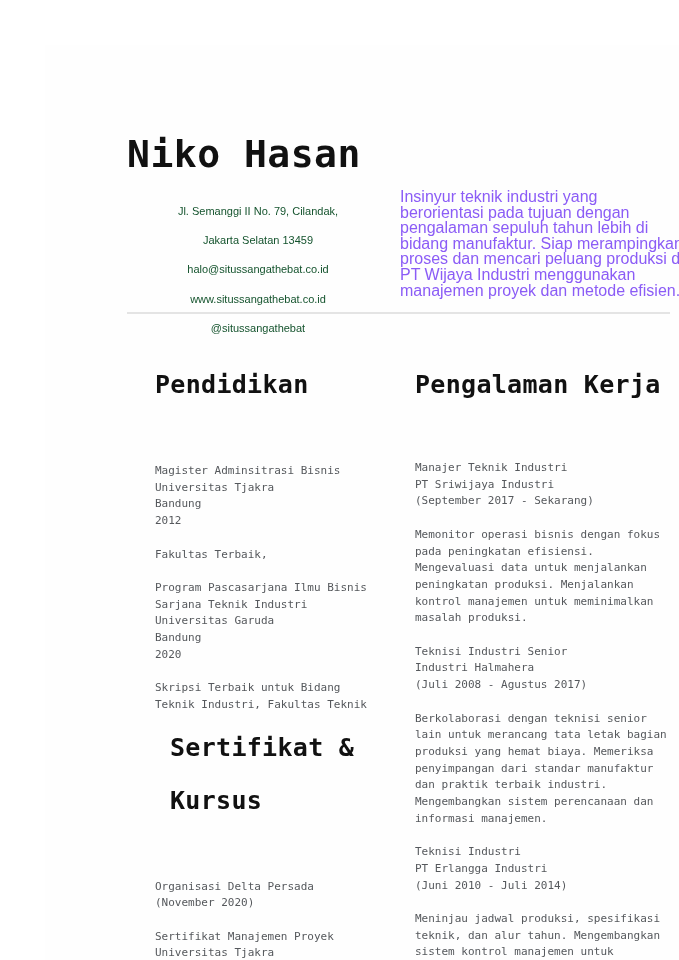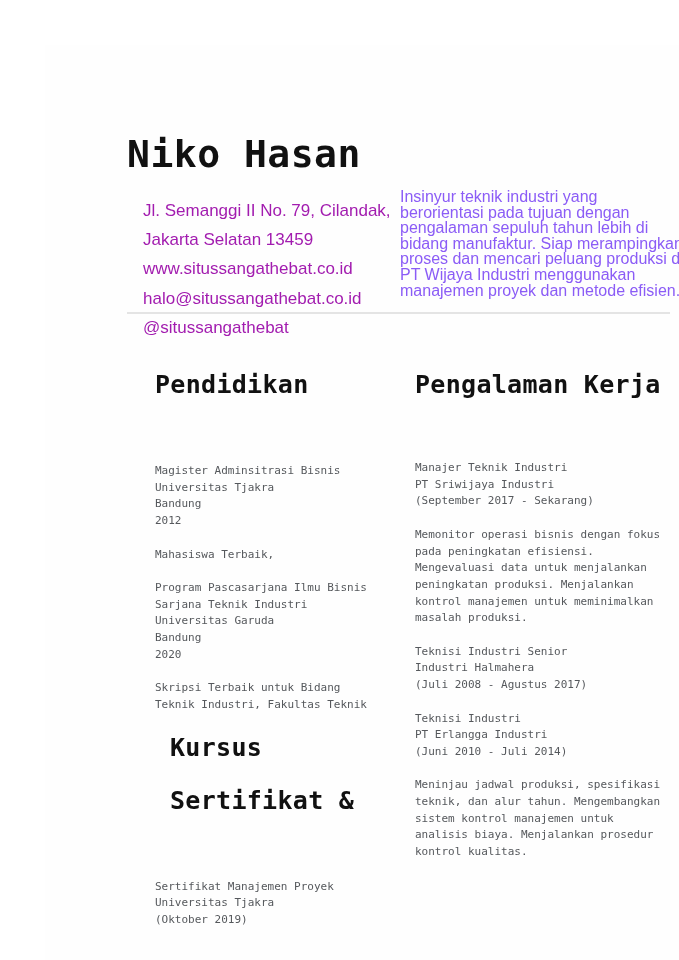--- a/index.html
+++ b/index.html
@@ -7,21 +7,21 @@
     body { position: relative; font-family: "Liberation Sans", sans-serif; }
     .page { position: absolute; left: 0; top: 0; width: 679px; height: 960px; background: #fefefe; }
 
     .name {
       position: absolute; left: 67px; top: 70px;
       font-family: "DejaVu Sans Mono", monospace; font-weight: bold;
       font-size: 38px; letter-spacing: 0.5px; color: #111111; line-height: 48px;
     }
     .contact {
       position: absolute; left: 68px; top: 129px; width: 260px;
-      font-family: "Liberation Sans", sans-serif; font-size: 17px; line-height: 14.2px; color: #a21caf;
+      font-family: "Liberation Sans", sans-serif; font-size: 11px; line-height: 14.2px; color: #14532d; text-align: center;
     }
     .contact div { white-space: nowrap; }
     .summary {
       position: absolute; left: 340px; top: 129px; width: 285px;
       font-family: "Liberation Sans", sans-serif; font-size: 16px; line-height: 15.6px; color: #8b5cf6;
     }
     .divider {
       position: absolute; left: 67px; top: 252px; width: 543px; height: 2px; background: #e4e4e4;
     }
 
@@ -42,70 +42,79 @@
 </head>
 <body>
 
 <div class="page">
 
   <div class="name">Niko Hasan</div>
 
   <div class="contact">
     <div>Jl. Semanggi II No. 79, Cilandak,</div>
     <div>Jakarta Selatan 13459</div>
+    <div>halo@situssangathebat.co.id</div>
     <div>www.situssangathebat.co.id</div>
-    <div>halo@situssangathebat.co.id</div>
     <div>@situssangathebat</div>
   </div>
 
   <div class="summary">Insinyur teknik industri yang berorientasi pada tujuan dengan pengalaman sepuluh tahun lebih di bidang manufaktur. Siap merampingkan proses dan mencari peluang produksi di PT Wijaya Industri menggunakan manajemen proyek dan metode efisien.</div>
 
   <div class="divider"></div>
 
   <div class="col-left">
     <div class="section-title">Pendidikan</div>
     <div class="gap-after-title"></div>
     <div class="mono block">Magister Adminsitrasi Bisnis
 Universitas Tjakra
 Bandung
 2012</div>
-    <div class="mono block">Mahasiswa Terbaik,</div>
+    <div class="mono block">Fakultas Terbaik,</div>
     <div class="mono block">Program Pascasarjana Ilmu Bisnis
 Sarjana Teknik Industri
 Universitas Garuda
 Bandung
 2020</div>
     <div class="mono">Skripsi Terbaik untuk Bidang
 Teknik Industri, Fakultas Teknik</div>
 
     <div class="section-title cert-title" style="margin-top:8px;">
+      <div>Sertifikat &amp;</div>
       <div>Kursus</div>
-      <div>Sertifikat &amp;</div>
     </div>
     <div class="gap-after-title"></div>
+    <div class="mono block">Organisasi Delta Persada
+(November 2020)</div>
     <div class="mono">Sertifikat Manajemen Proyek
 Universitas Tjakra
 (Oktober 2019)</div>
   </div>
 
   <div class="col-right">
     <div class="section-title">Pengalaman Kerja</div>
     <div style="height:26px;"></div>
     <div class="mono block">Manajer Teknik Industri
 PT Sriwijaya Industri
 (September 2017 - Sekarang)</div>
     <div class="mono block">Memonitor operasi bisnis dengan fokus
 pada peningkatan efisiensi.
 Mengevaluasi data untuk menjalankan
 peningkatan produksi. Menjalankan
 kontrol manajemen untuk meminimalkan
 masalah produksi.</div>
     <div class="mono block">Teknisi Industri Senior
 Industri Halmahera
 (Juli 2008 - Agustus 2017)</div>
+    <div class="mono block">Berkolaborasi dengan teknisi senior
+lain untuk merancang tata letak bagian
+produksi yang hemat biaya. Memeriksa
+penyimpangan dari standar manufaktur
+dan praktik terbaik industri.
+Mengembangkan sistem perencanaan dan
+informasi manajemen.</div>
     <div class="mono block">Teknisi Industri
 PT Erlangga Industri
 (Juni 2010 - Juli 2014)</div>
     <div class="mono">Meninjau jadwal produksi, spesifikasi
 teknik, dan alur tahun. Mengembangkan
 sistem kontrol manajemen untuk
 analisis biaya. Menjalankan prosedur
 kontrol kualitas.</div>
   </div>
 

